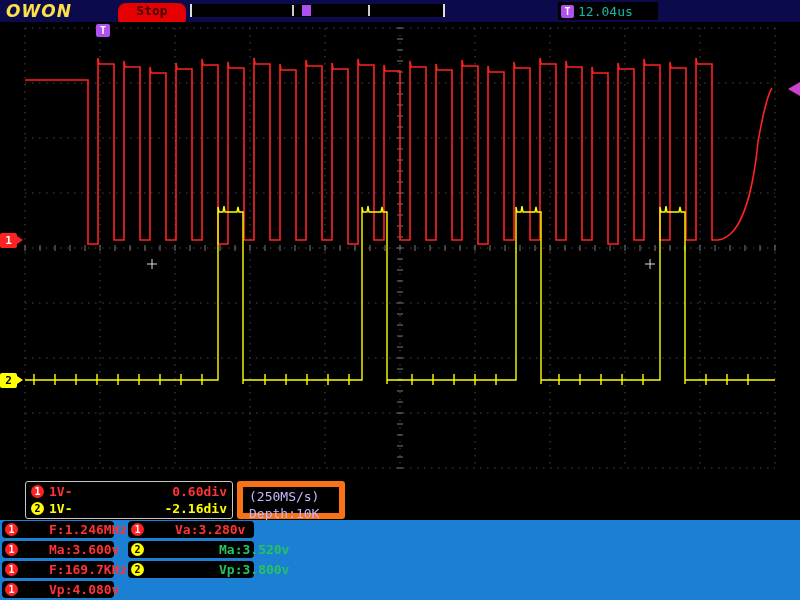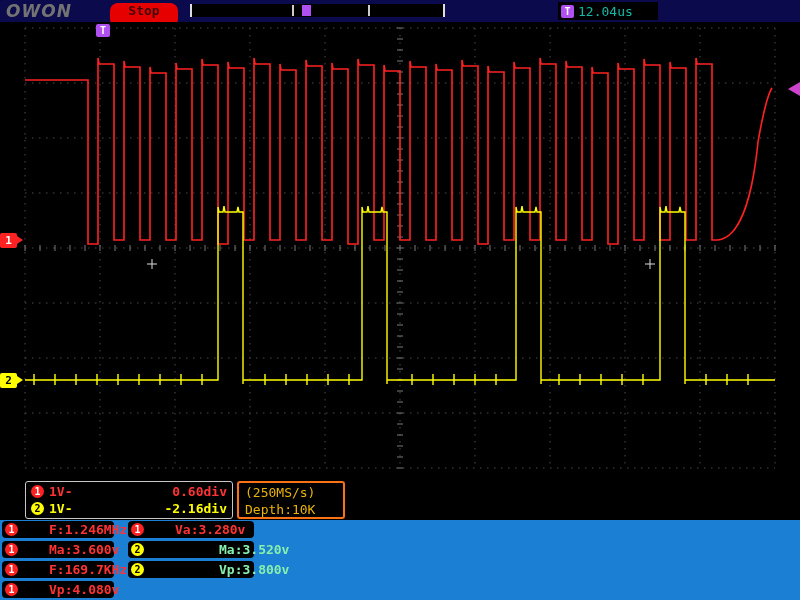--- a/index.html
+++ b/index.html
@@ -1,23 +1,23 @@
 <!DOCTYPE html>
 <html><head>
 <meta charset="utf-8">
 <style>
   html,body{margin:0;padding:0;width:800px;height:600px;background:#000;overflow:hidden;
     font-family:"DejaVu Sans Mono","Liberation Mono",monospace;}
   .screen{position:absolute;left:0;top:0;width:800px;height:600px;background:#000;}
 
   
   .topbar{position:absolute;left:0;top:0;width:800px;height:22px;background:#0a0a4d;}
-  .logo{position:absolute;left:6px;top:1px;color:#737373;font-family:"DejaVu Sans",sans-serif;
+  .logo{position:absolute;left:6px;top:1px;color:#fde047;font-family:"DejaVu Sans",sans-serif;
     font-weight:bold;font-style:italic;font-size:17px;letter-spacing:1px;}
-  .stop-btn{position:absolute;left:110px;top:3px;width:68px;height:24px;background:#e60000;
+  .stop-btn{position:absolute;left:118px;top:3px;width:68px;height:24px;background:#e60000;
     border-radius:8px;color:#400000;font-size:13px;font-weight:bold;text-align:center;line-height:16px;cursor:pointer;}
   .membar{position:absolute;left:190px;top:4px;width:255px;height:13px;background:#000;}
   .membar .endtick{position:absolute;top:0;width:2px;height:13px;background:#ddd;}
   .membar .lt{left:0;} .membar .rt{right:0;}
   .mem-tick{position:absolute;top:1px;width:2px;height:11px;background:#ccc;}
   .mem-marker{position:absolute;top:1px;width:9px;height:11px;background:#b050f0;}
   .trigbox{position:absolute;left:558px;top:2px;width:100px;height:18px;background:#000;
     display:flex;align-items:center;gap:4px;padding-left:3px;box-sizing:border-box;}
   .tsq{width:13px;height:13px;background:#b050f0;color:#fff;font-size:10px;font-weight:bold;
     text-align:center;line-height:13px;border-radius:2px;flex:0 0 13px;}
@@ -41,33 +41,33 @@
 
   
   .chinfo{position:absolute;left:25px;top:481px;width:208px;height:38px;border:1px solid #c8c8c8;
     border-radius:3px;background:#000;padding:1px 5px;box-sizing:border-box;}
   .chinfo .row{display:flex;align-items:center;height:17px;font-size:13px;font-weight:bold;gap:5px;}
   .right{margin-left:auto;}
   .red{color:#ff3333;} .yel{color:#ffff00;}
   .circle{width:13px;height:13px;border-radius:50%;font-size:10px;font-weight:bold;text-align:center;
     line-height:13px;flex:0 0 13px;}
   .c1{background:#ff2222;color:#fff;} .c2{background:#ffff00;color:#000;}
-  .acqinfo{position:absolute;left:237px;top:481px;width:108px;height:38px;border:2px solid #f97316;
-    border-radius:3px;background:#000;color:#eab308;font-size:13px;padding:1px 6px;box-sizing:border-box;line-height:17px;}
+  .acqinfo{position:absolute;left:237px;top:481px;width:108px;height:38px;border:6px solid #f97316;
+    border-radius:3px;background:#000;color:#c4b5fd;font-size:13px;padding:1px 6px;box-sizing:border-box;line-height:17px;}
 
   
   .bottombar{position:absolute;left:0;top:520px;width:800px;height:80px;background:#1b7fd4;}
   .pills{position:absolute;left:2px;top:1px;display:grid;grid-template-columns:112px 126px;
     grid-auto-rows:20px;column-gap:14px;}
   .pill{display:flex;align-items:center;gap:3px;background:#000;border-radius:4px;height:17px;padding:0 3px;}
   .pill .mtext{font-size:13px;font-weight:bold;margin-left:28px;}
   .pill[data-color="red"] .circle{background:#ff2222;color:#fff;}
   .pill[data-color="red"] .mtext{color:#ff3333;}
   .pill[data-color="yellow"] .circle{background:#ffff00;color:#000;}
-  .pill[data-color="yellow"] .mtext{color:#86efac;padding-left:44px;}
+  .pill[data-color="yellow"] .mtext{color:#22c55e;padding-left:44px;}
 </style>
 </head>
 <body>
 
 <div class="screen">
 
   <div class="topbar">
     <div class="logo">OWON</div>
     <div class="stop-btn">Stop</div>
     <div class="membar">

